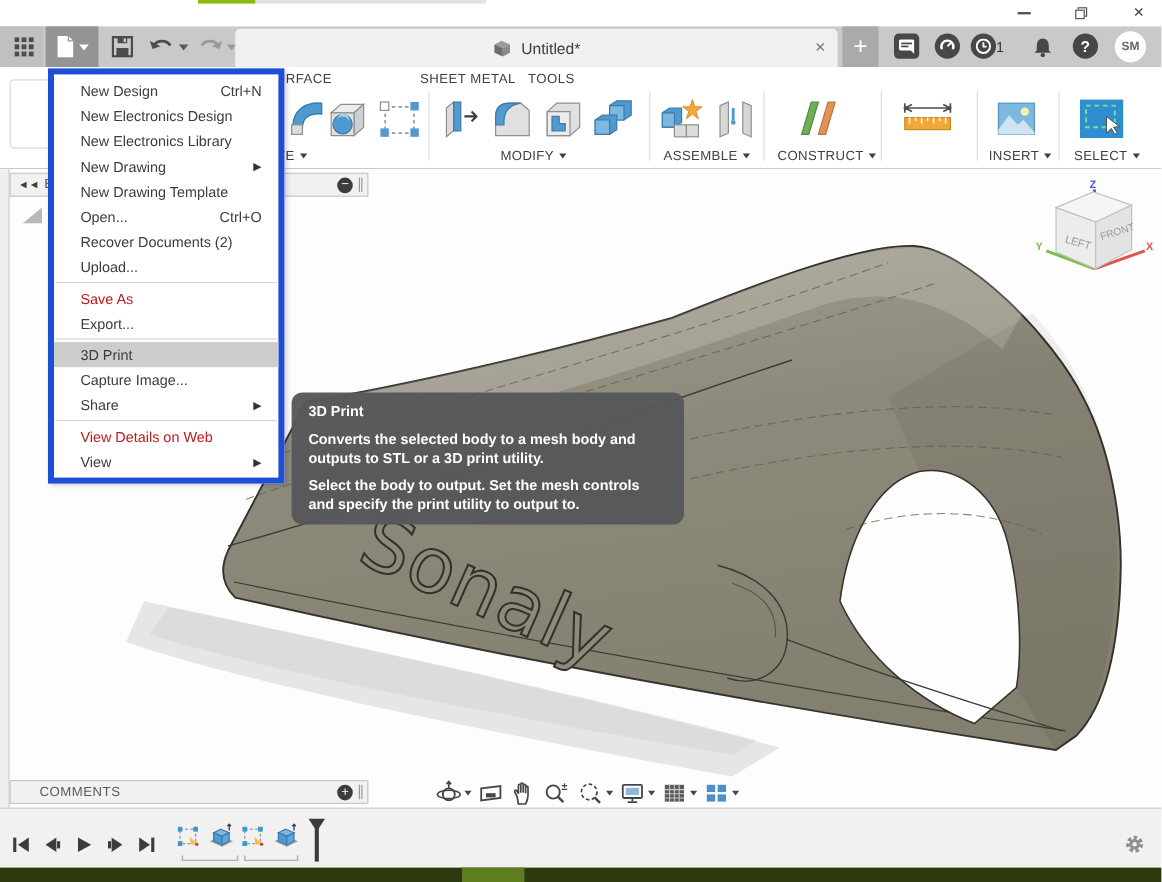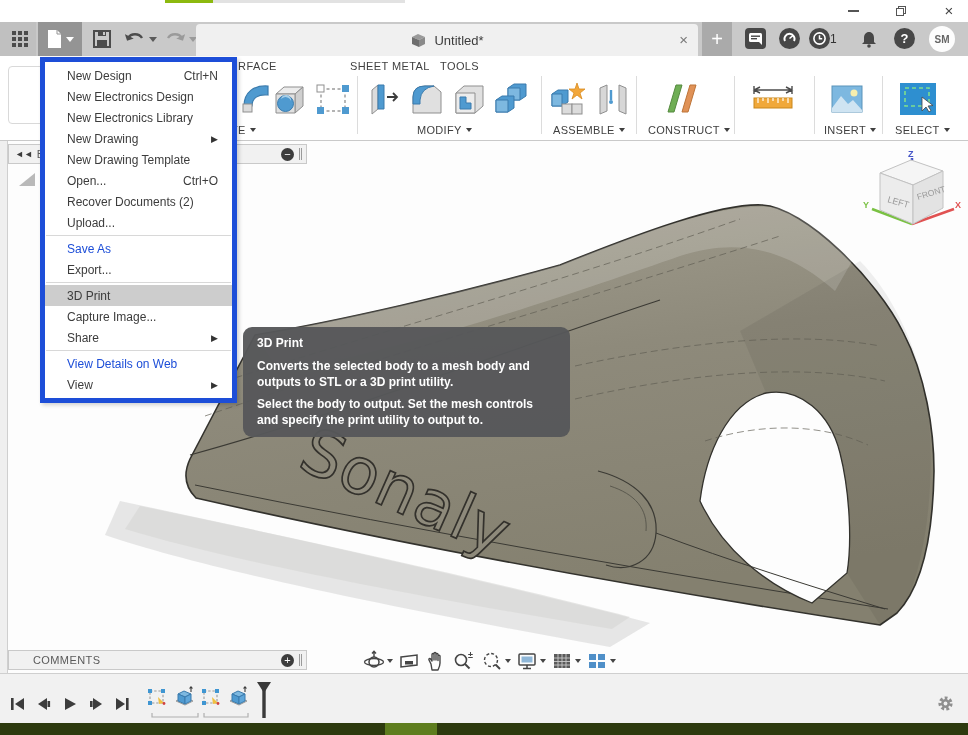--- a/index.html
+++ b/index.html
@@ -54,21 +54,21 @@
 
   
   #navbar { position:absolute; left:362px; top:507px; height:26px; display:flex; align-items:center; gap:3px; }
   .nav-ic { display:flex; align-items:center; cursor:pointer; padding:1px; }
 
   
   #file-menu { position:absolute; left:40px; top:57px; width:197px; background:#ffffff; border:5px solid #1d4ed8; box-shadow:2px 2px 4px rgba(0,0,0,.18); z-index:50; padding:3px 0; }
   .menu-item { position:relative; height:21px; display:flex; align-items:center; padding:0 14px 0 22px; font-size:12px; color:#3c3c3c; cursor:pointer; }
   .menu-item .sc { margin-left:auto; color:#3c3c3c; }
   .menu-item .sub { margin-left:auto; font-size:9px; color:#333; }
-  .menu-item.disabled { color:#1d4ed8; cursor:default; }
+  .menu-item.disabled { color:#b91c1c; cursor:default; }
   .menu-item.hl { background:#cdcdcd; }
   .menu-sep { height:1px; background:#d8d8d8; margin:2px 1px; }
 
   
   #tooltip { position:absolute; left:243px; top:327px; width:327px; height:110px; background:rgba(86,87,89,.96); border-radius:9px; z-index:60; padding:9px 14px; color:#fff; font-weight:bold; font-size:12px; line-height:1.32; }
   #tooltip .tt-title { margin-bottom:7px; }
   #tooltip .tt-body { margin-bottom:7px; }
 
   
   #timeline { position:absolute; left:0; top:673px; width:968px; height:50px; background:#f1f1f1; border-top:1px solid #cfcfcf; }

